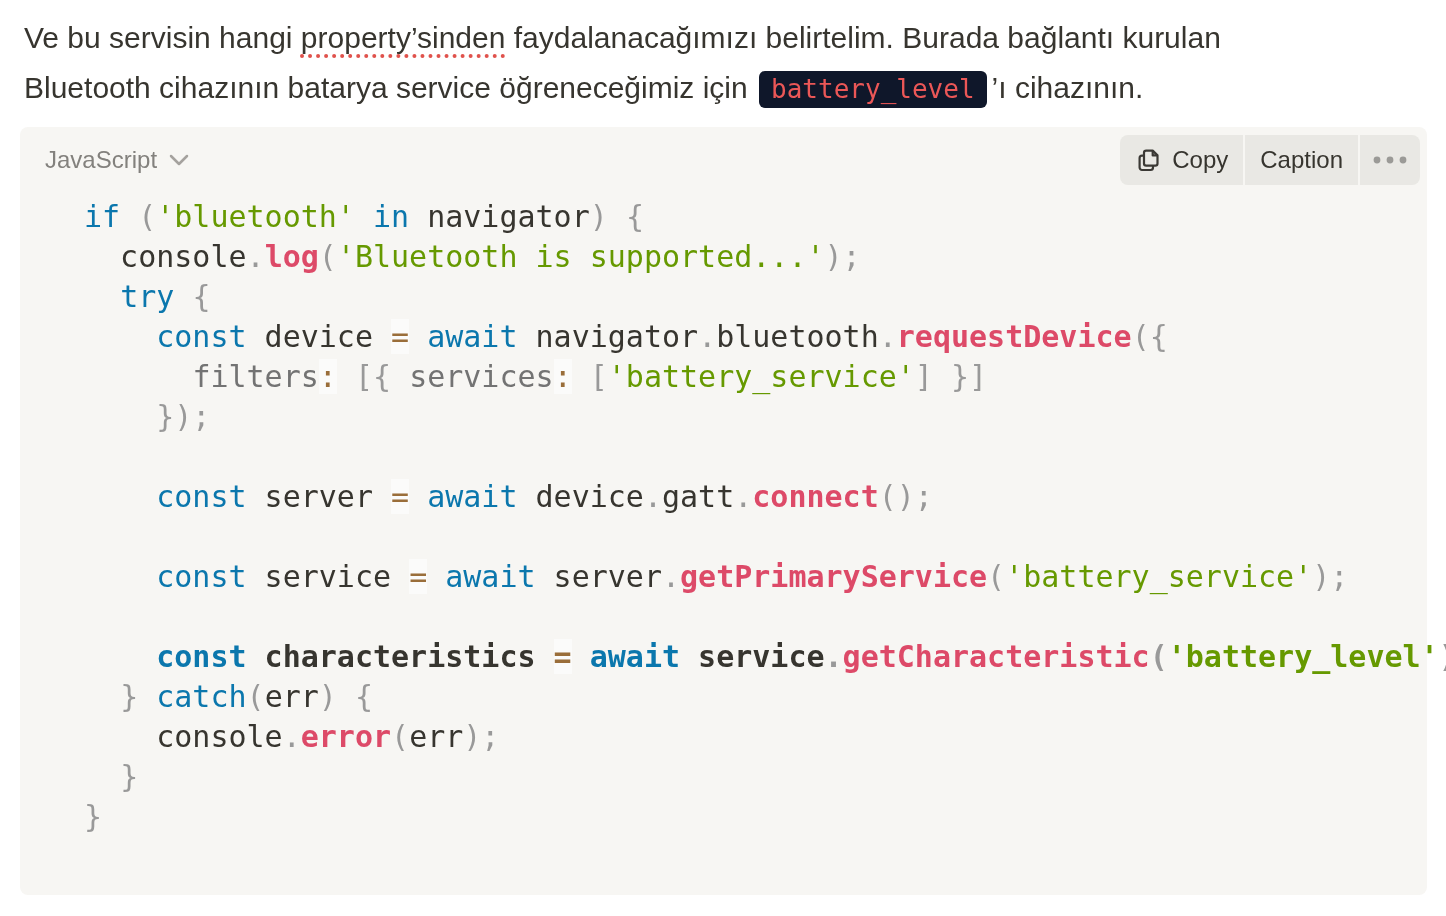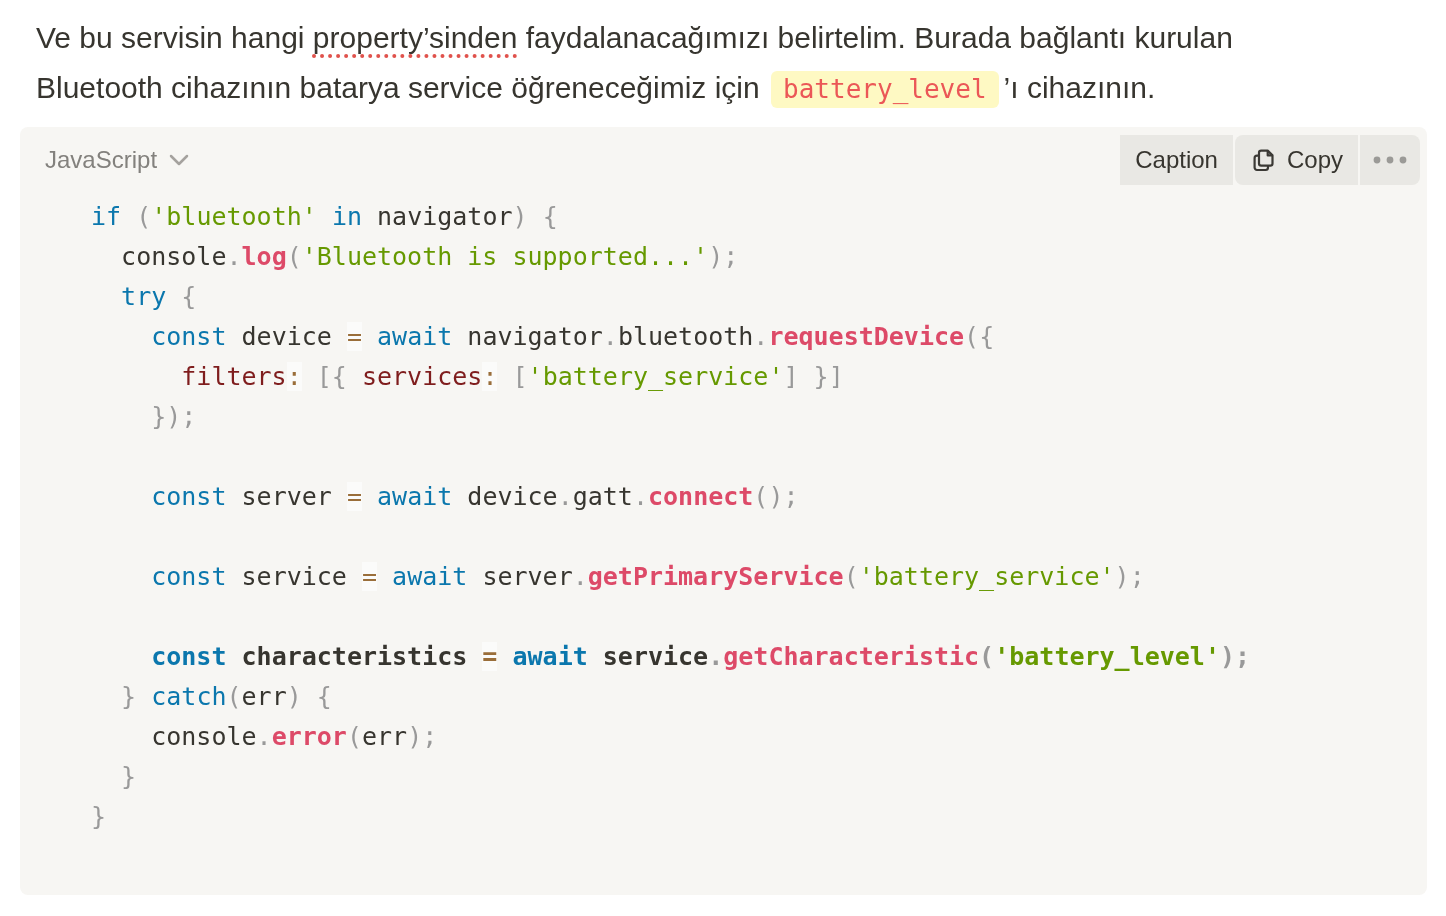--- a/index.html
+++ b/index.html
@@ -7,37 +7,37 @@
   body {
     width: 1446px; height: 916px;
     background: #ffffff;
     font-family: "Liberation Sans", sans-serif;
     overflow: hidden;
   }
 
   
   .paragraph {
     margin: 0;
-    padding: 13px 20px 0 36px;
+    padding: 13px 20px 0 24px;
     font-size: 30px;
     line-height: 50px;
     color: #37352f;
   }
   .misspelled {
     text-decoration: underline;
     text-decoration-style: dotted;
     text-decoration-color: #e0524c;
     text-decoration-thickness: 3.5px;
     text-underline-offset: 6px;
   }
   .inline-code {
     font-family: "DejaVu Sans Mono", monospace;
     font-size: 26px;
     color: #EB5757;
-    background: #fef9c3;
+    background: #0f172a;
     border-radius: 6px;
     padding: 3px 12px 4px 12px;
     margin: 0 5px 0 3px;
   }
 
   
   .code-block {
     position: relative;
     margin: 13px 19px 0 20px;
     height: 768px;
@@ -76,34 +76,34 @@
     border: none;
     cursor: pointer;
     font-family: "Liberation Sans", sans-serif;
     font-size: 24px;
     color: #37352f;
   }
   .action-btn.first { border-radius: 8px 0 0 8px; }
   .action-btn.last  { border-radius: 0 8px 8px 0; padding: 0 13px; }
 
   .code-content {
-    margin: 7px;
+    margin: 0;
     padding: 70px 28px 0 64px;
     font-family: "DejaVu Sans Mono", monospace;
-    font-size: 25px;
+    font-size: 30px;
     line-height: 40px;
   }
   .code-line { white-space: pre; min-height: 40px; }
   .code-line.bold { font-weight: 700; }
 
   .tok-pl { color: #37352f; }
   .tok-kw { color: #0b77ad; }
   .tok-st { color: #669900; }
   .tok-fn { color: #dd4a68; font-weight: bold; }
-  .tok-pr { color: #7f1d1d; }
+  .tok-pr { color: #737373; }
   .tok-op { color: #9a6e3a; background: rgba(255,255,255,0.55); }
   .tok-pu { color: #999999; }
 </style>
 </head>
 <body>
 
 <div class="page">
 
   <p class="paragraph"><span>Ve bu servisin hangi </span><span class="misspelled">property’sinden</span><span> faydalanacağımızı belirtelim. Burada bağlantı kurulan</span><br><span>Bluetooth cihazının batarya service öğreneceğimiz için </span><span class="inline-code">battery_level</span><span>’ı cihazının.</span></p>
 
@@ -114,32 +114,32 @@
       <button class="lang-button">
         <span>JavaScript</span>
         <span style="display:flex;">
           <svg width="22" height="14" viewBox="0 0 22 14">
             <polyline points="3,3 11,11 19,3" fill="none" stroke="#a5a29e" stroke-width="2.5" stroke-linecap="round" stroke-linejoin="round"></polyline>
           </svg>
         </span>
       </button>
 
       <div class="actions">
-        <button class="action-btn">
-          <span>Caption</span>
-        </button>
         <button class="action-btn first">
           <span style="display:flex;">
             <svg width="27" height="27" viewBox="0 0 27 27">
               <rect x="4.6" y="8.6" width="13.4" height="14.4" rx="2.4" fill="none" stroke="#3b3935" stroke-width="2.2"></rect>
               <path d="M 11.2 3.6 H 17.7 L 22.5 8.4 V 16.4 a2.2 2.2 0 0 1 -2.2 2.2 H 11.2 a2.2 2.2 0 0 1 -2.2 -2.2 V 5.8 a2.2 2.2 0 0 1 2.2 -2.2 Z" fill="#E9E8E4" stroke="#3b3935" stroke-width="2.2" stroke-linejoin="round"></path>
               <path d="M 17.7 3.6 V 8.4 H 22.5" fill="none" stroke="#3b3935" stroke-width="2.2" stroke-linejoin="round"></path>
             </svg>
           </span>
           <span>Copy</span>
+        </button>
+        <button class="action-btn">
+          <span>Caption</span>
         </button>
         <button class="action-btn last">
           <span style="display:flex;">
             <svg width="34" height="8" viewBox="0 0 34 8">
               <circle cx="4" cy="4" r="3.4" fill="#9b9a97"></circle>
               <circle cx="17" cy="4" r="3.4" fill="#9b9a97"></circle>
               <circle cx="30" cy="4" r="3.4" fill="#9b9a97"></circle>
             </svg>
           </span>
         </button>

